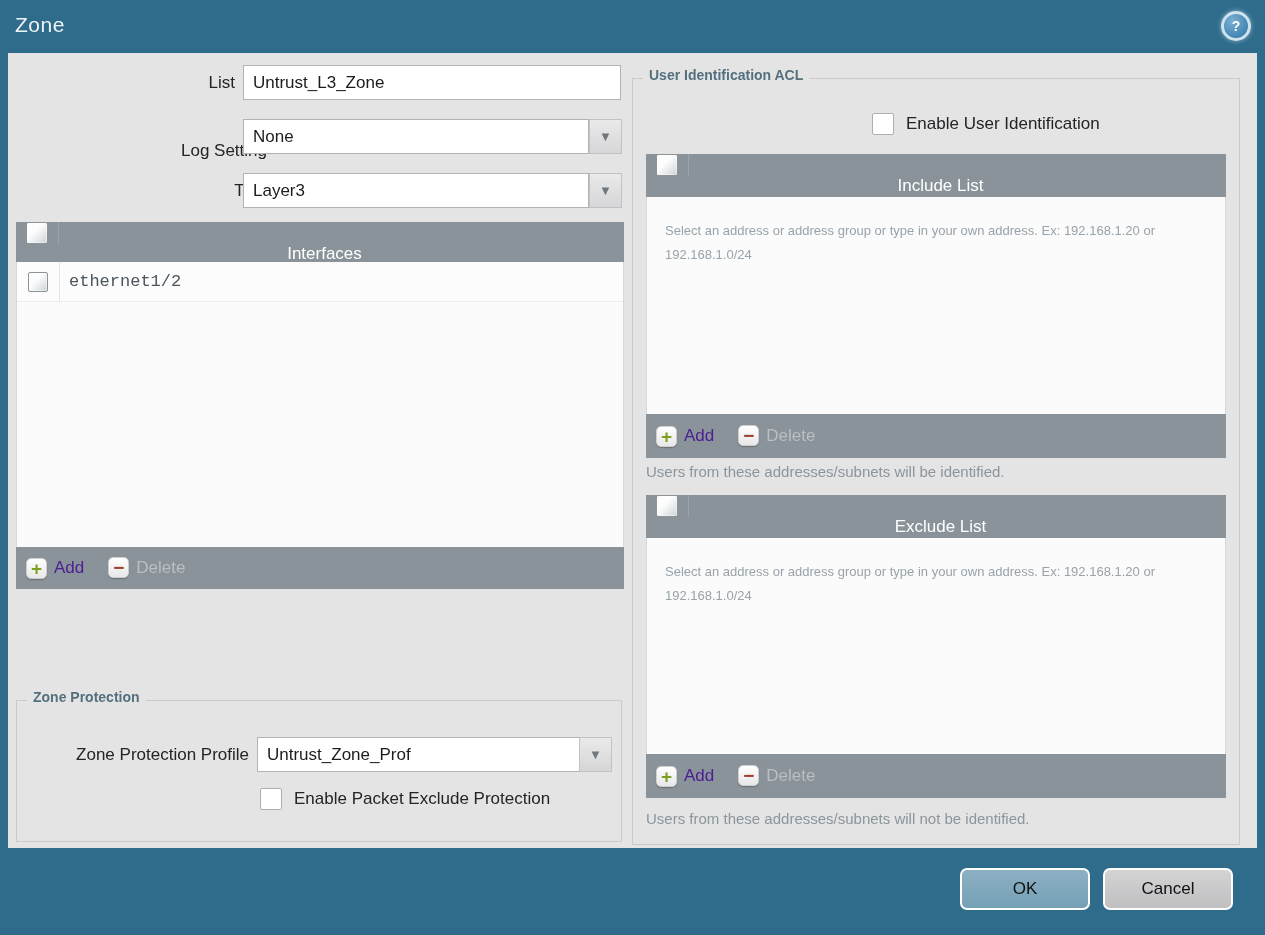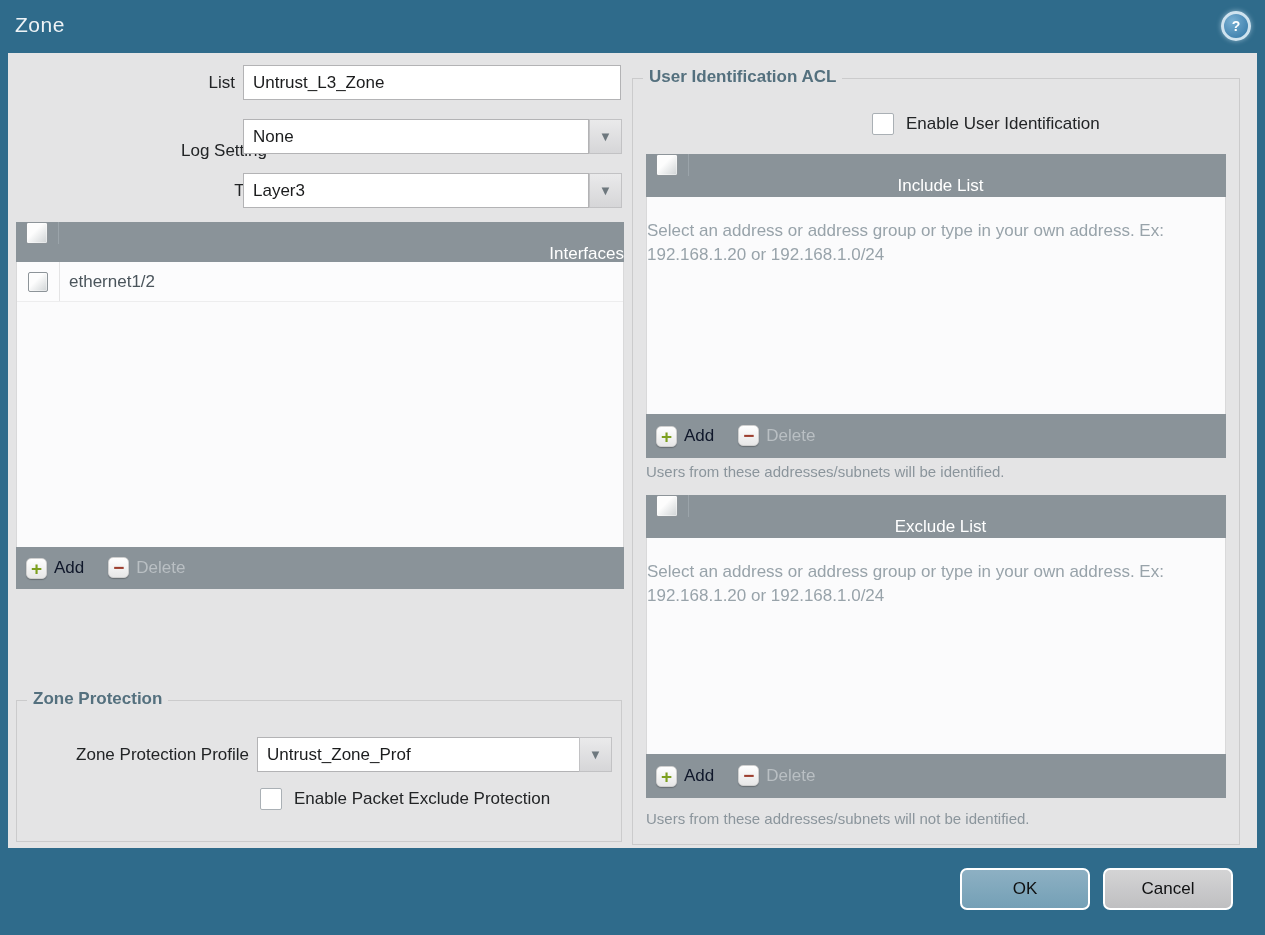--- a/index.html
+++ b/index.html
@@ -28,30 +28,30 @@
   .tbl-body{position:relative;background:#fbfbfc;border-left:1px solid #d9d9da;border-right:1px solid #d9d9da;box-sizing:border-box;}
   .row{height:39px;display:flex;align-items:center;border-bottom:1px solid #ededee;background:#fcfcfd;}
   .row .cbcell{border-right:1px solid #e4e4e5;}
   .rowtext{margin-left:9px;font-size:17px;color:#4b555c;}
   .tbl-footer{position:relative;background:#8a9399;display:flex;align-items:center;padding-left:10px;box-sizing:border-box;}
   .icbtn{display:flex;align-items:center;gap:7px;cursor:pointer;}
   .icbox{width:21px;height:21px;border-radius:5px;background:linear-gradient(#ffffff,#e7e7e7);
          border:1px solid #cfcfcf;box-shadow:0 1px 1px rgba(0,0,0,.25);
          display:flex;align-items:center;justify-content:center;font-weight:bold;font-size:19px;line-height:1;box-sizing:border-box;}
   .plus{color:#7da01f;} .minus{color:#9d3f2f;margin-top:-2px;}
-  .btxt{font-size:17px;color:#0f172a;} .btxt.dis{color:#b9bfc3;}
+  .btxt{font-size:17px;color:#4c1d95;} .btxt.dis{color:#b9bfc3;}
   .gap24{width:24px;}
   
   .cbx{width:22px;height:22px;box-sizing:border-box;background:#fff;border:1px solid #aab0b5;border-radius:2px;cursor:pointer;}
   .cbx.shade{background:linear-gradient(135deg,#fdfdfd 40%,#cfd3d5);border:1px solid #8d9499;box-shadow:0 0 0 1px rgba(255,255,255,.4) inset;}
   
   .fset{position:absolute;border:1px solid #cbcbcc;box-sizing:border-box;}
-  .legend{position:absolute;top:-12px;left:10px;background:#e4e4e5;padding:0 6px;font-size:17px;font-weight:bold;color:#54707e;}
+  .legend{position:absolute;top:-12px;left:10px;background:#e4e4e5;padding:0 6px;font-size:14px;font-weight:bold;color:#54707e;}
   .note{position:absolute;font-size:15px;color:#8b959c;}
-  .placeholder{padding:22px 45px 0 0;font-size:17px;line-height:24px;color:#98a3aa;max-width:525px;}
+  .placeholder{padding:22px 45px 0 18px;font-size:13px;line-height:24px;color:#98a3aa;max-width:525px;}
   
   .btn{position:absolute;top:868px;height:42px;box-sizing:border-box;border:2px solid #fff;border-radius:7px;
        font-family:"Liberation Sans",sans-serif;font-size:17px;color:#101112;cursor:pointer;}
   .btn.ok{left:960px;width:130px;background:linear-gradient(#8db0c3,#74a0b6);}
   .btn.cancel{left:1103px;width:130px;background:linear-gradient(#d4d4d5,#bfbfc1);}
 </style>
 </head>
 <body>
 
 <div id="app">
@@ -72,28 +72,28 @@
       <span class="tri">▼</span>
     </div>
 
     <div class="flabel" style="left:0;top:120px;width:227px;padding-left:36px;">Type</div>
     <input class="tinput" style="left: 235px; top: 120px; width: 346px;" value="Layer3">
     <div class="ddbtn" style="left:581px;top:120px;">
       <span class="tri">▼</span>
     </div>
 
     <div class="tbl" style="left:8px;top:169px;width:608px;">
-      <div class="tbl-header" style="height:40px;align-items:flex-end;">
+      <div class="tbl-header" style="height:40px;">
         <div class="cbcell">
           <div class="cbx shade"></div>
         </div>
         <span class="hdr-label">Interfaces</span>
         <span class="sort">▲</span>
       </div>
-      <div class="tbl-body" style="height:285px;">
+      <div class="tbl-body" style="height:285px;font-family:Liberation Mono, monospace;">
         <div class="row">
           <div class="cbcell">
             <div class="cbx shade" style="width:20px;height:20px;"></div>
           </div>
           <span class="rowtext">ethernet1/2</span>
         </div>
       </div>
       <div class="tbl-footer" style="height:42px;">
         <div class="icbtn">
           <span class="icbox plus">+</span>

